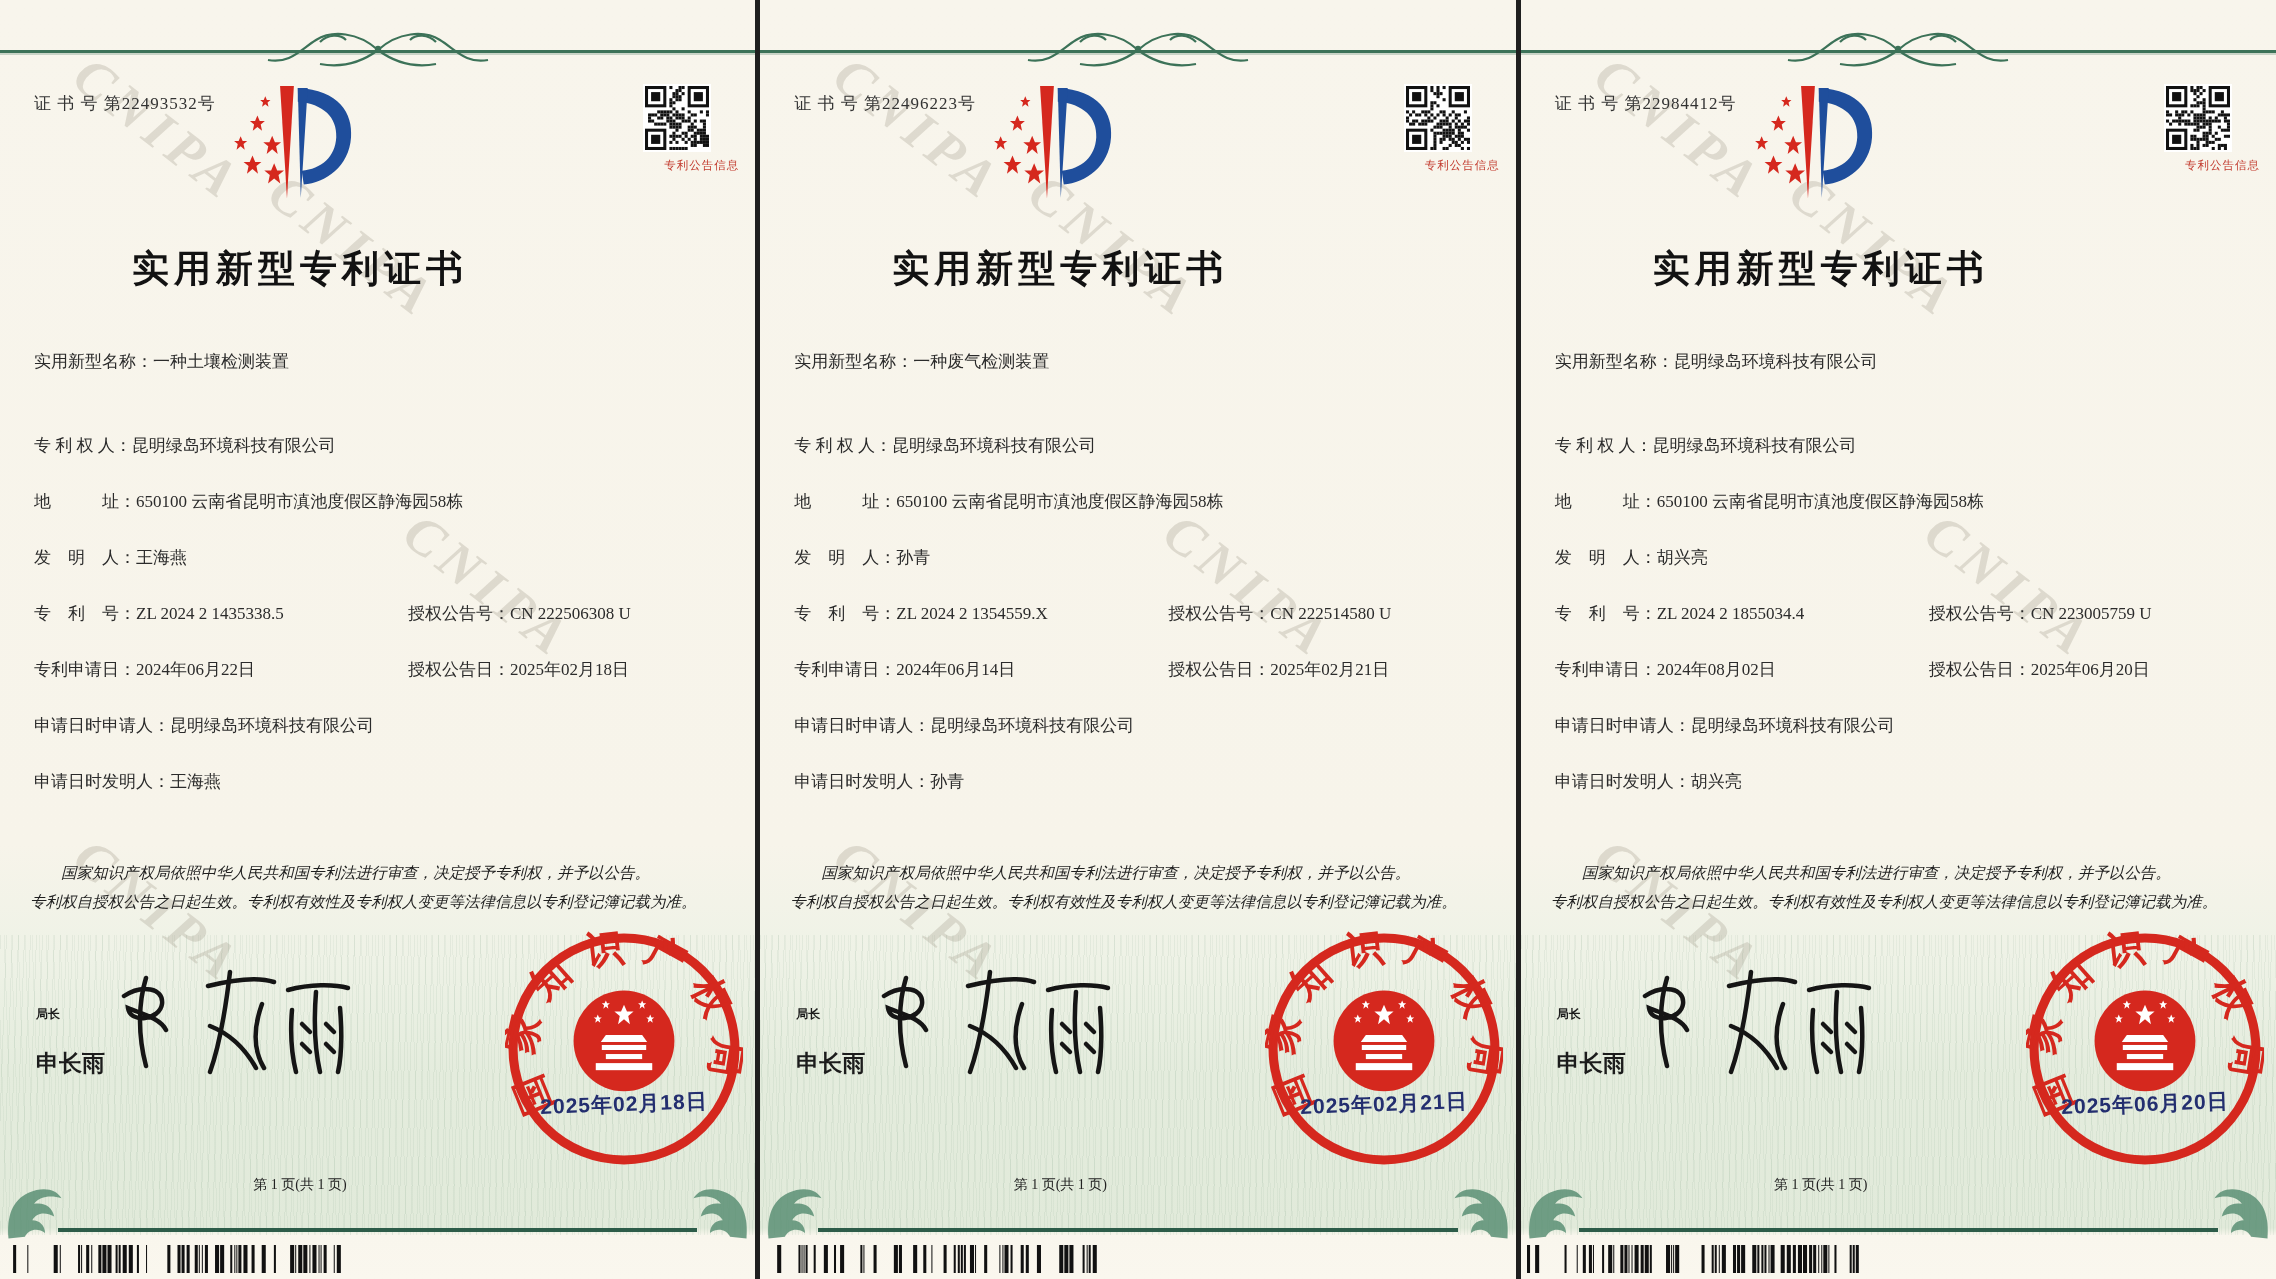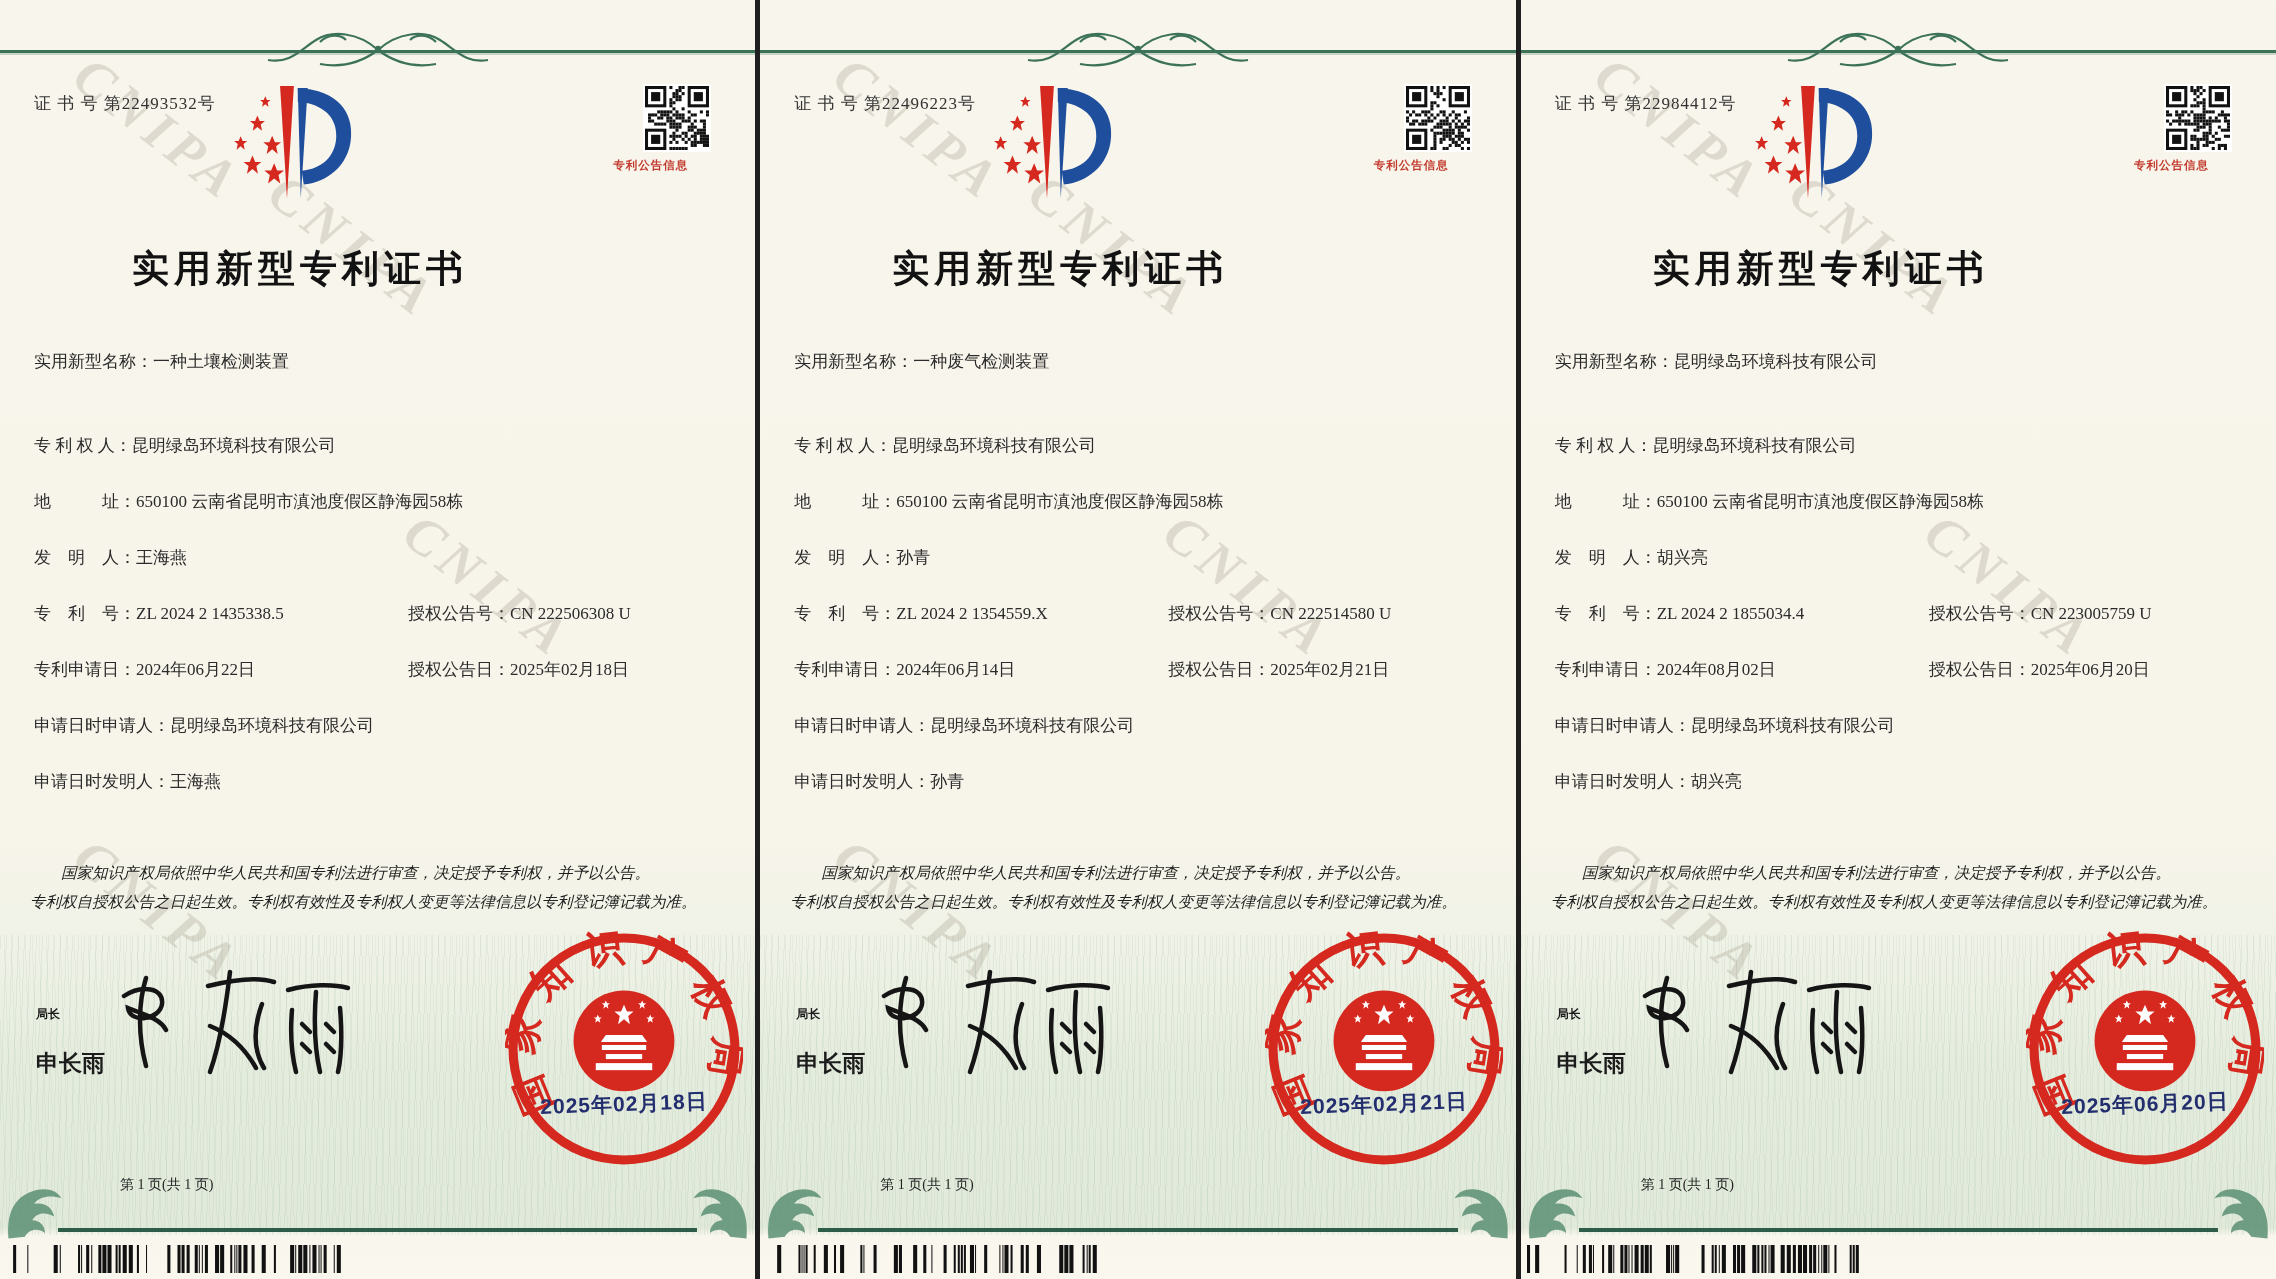--- a/index.html
+++ b/index.html
@@ -23,22 +23,22 @@
   .topline{position:absolute;left:0;right:0;top:50px;height:3px;background:var(--border-green);
     box-shadow:0 2px 0 rgba(60,114,88,.25)}
   .top-ornament{position:absolute;left:50%;transform:translateX(-50%);top:22px;width:240px;height:56px}
 
   .wm{position:absolute;font-family:"Liberation Serif",serif;font-weight:bold;font-style:italic;
       font-size:54px;letter-spacing:7px;color:rgba(162,156,140,0.30);transform:rotate(38deg);pointer-events:none}
 
   .cert-no{position:absolute;left:34px;top:92px;font-size:17px;letter-spacing:1px;color:#333}
   .logo{position:absolute;left:210px;top:80px;width:150px;height:138px}
   .qr{position:absolute;right:44px;top:84px;width:68px;height:68px;background:#fff;padding:2px}
-  .qr-label{position:absolute;right:16px;top:158px;width:126px;text-align:left;
-            font-size:11.5px;font-weight:bold;color:#c23b2e;letter-spacing:1px}
+  .qr-label{position:absolute;right:16px;top:158px;width:126px;text-align:right;
+            font-size:11.5px;font-weight:normal;color:#c23b2e;letter-spacing:1px}
   .title{position:absolute;left:0;top:244px;width:600px;text-align:center;
          font-family:"Liberation Sans","DejaVu Sans",sans-serif;
          font-size:37px;font-weight:bold;letter-spacing:5px;color:#121212}
 
   .fields{position:absolute;left:34px;top:350px;width:708px;font-size:17px;color:#2b2b2b}
   .frow{position:absolute;left:0;white-space:nowrap}
   .frow .lab{color:#2b2b2b}
   .col2{position:absolute;left:374px;top:0;white-space:nowrap}
   .r0{top:0}.r1{top:84px}.r2{top:140px}.r3{top:196px}.r4{top:252px}.r5{top:308px}.r6{top:364px}.r7{top:420px}
 
@@ -49,21 +49,21 @@
   .director-label{position:absolute;left:36px;top:1006px;font-size:12px;font-weight:bold;
                   font-family:Liberation Serif, serif;color:#1c1c1c}
   .director-name{position:absolute;left:36px;top:1048px;font-size:23px;font-weight:bold;
                  font-family:"Liberation Sans",sans-serif;color:#1c1c1c}
   .signature{position:absolute;left:112px;top:960px;width:252px;height:128px}
 
   .seal{position:absolute;left:505px;top:930px;width:238px;height:238px}
   .seal-date{position:absolute;left:0;right:0;top:160px;text-align:center;font-size:21px;font-weight:bold;
              font-family:"Liberation Sans",sans-serif;color:var(--date-blue);letter-spacing:1px;transform:rotate(-2deg)}
 
-  .page-num{position:absolute;left:120px;top:1176px;width:360px;font-size:14px;color:#222}
+  .page-num{position:absolute;left:120px;top:1176px;width:360px;text-align:center;font-size:14px;color:#222}
   .corner{position:absolute;top:1180px;width:66px;height:64px}
   .corner-l{left:2px}
   .corner-r{right:2px;transform:scaleX(-1)}
   .rule{position:absolute;left:58px;right:58px;top:1228px;height:4px;background:#2d5c49}
   .barcode{position:absolute;left:6px;top:1245px;width:345px;height:28px}
 </style>
 </head>
 <body>
 
 <svg width="0" height="0" style="position:absolute">

